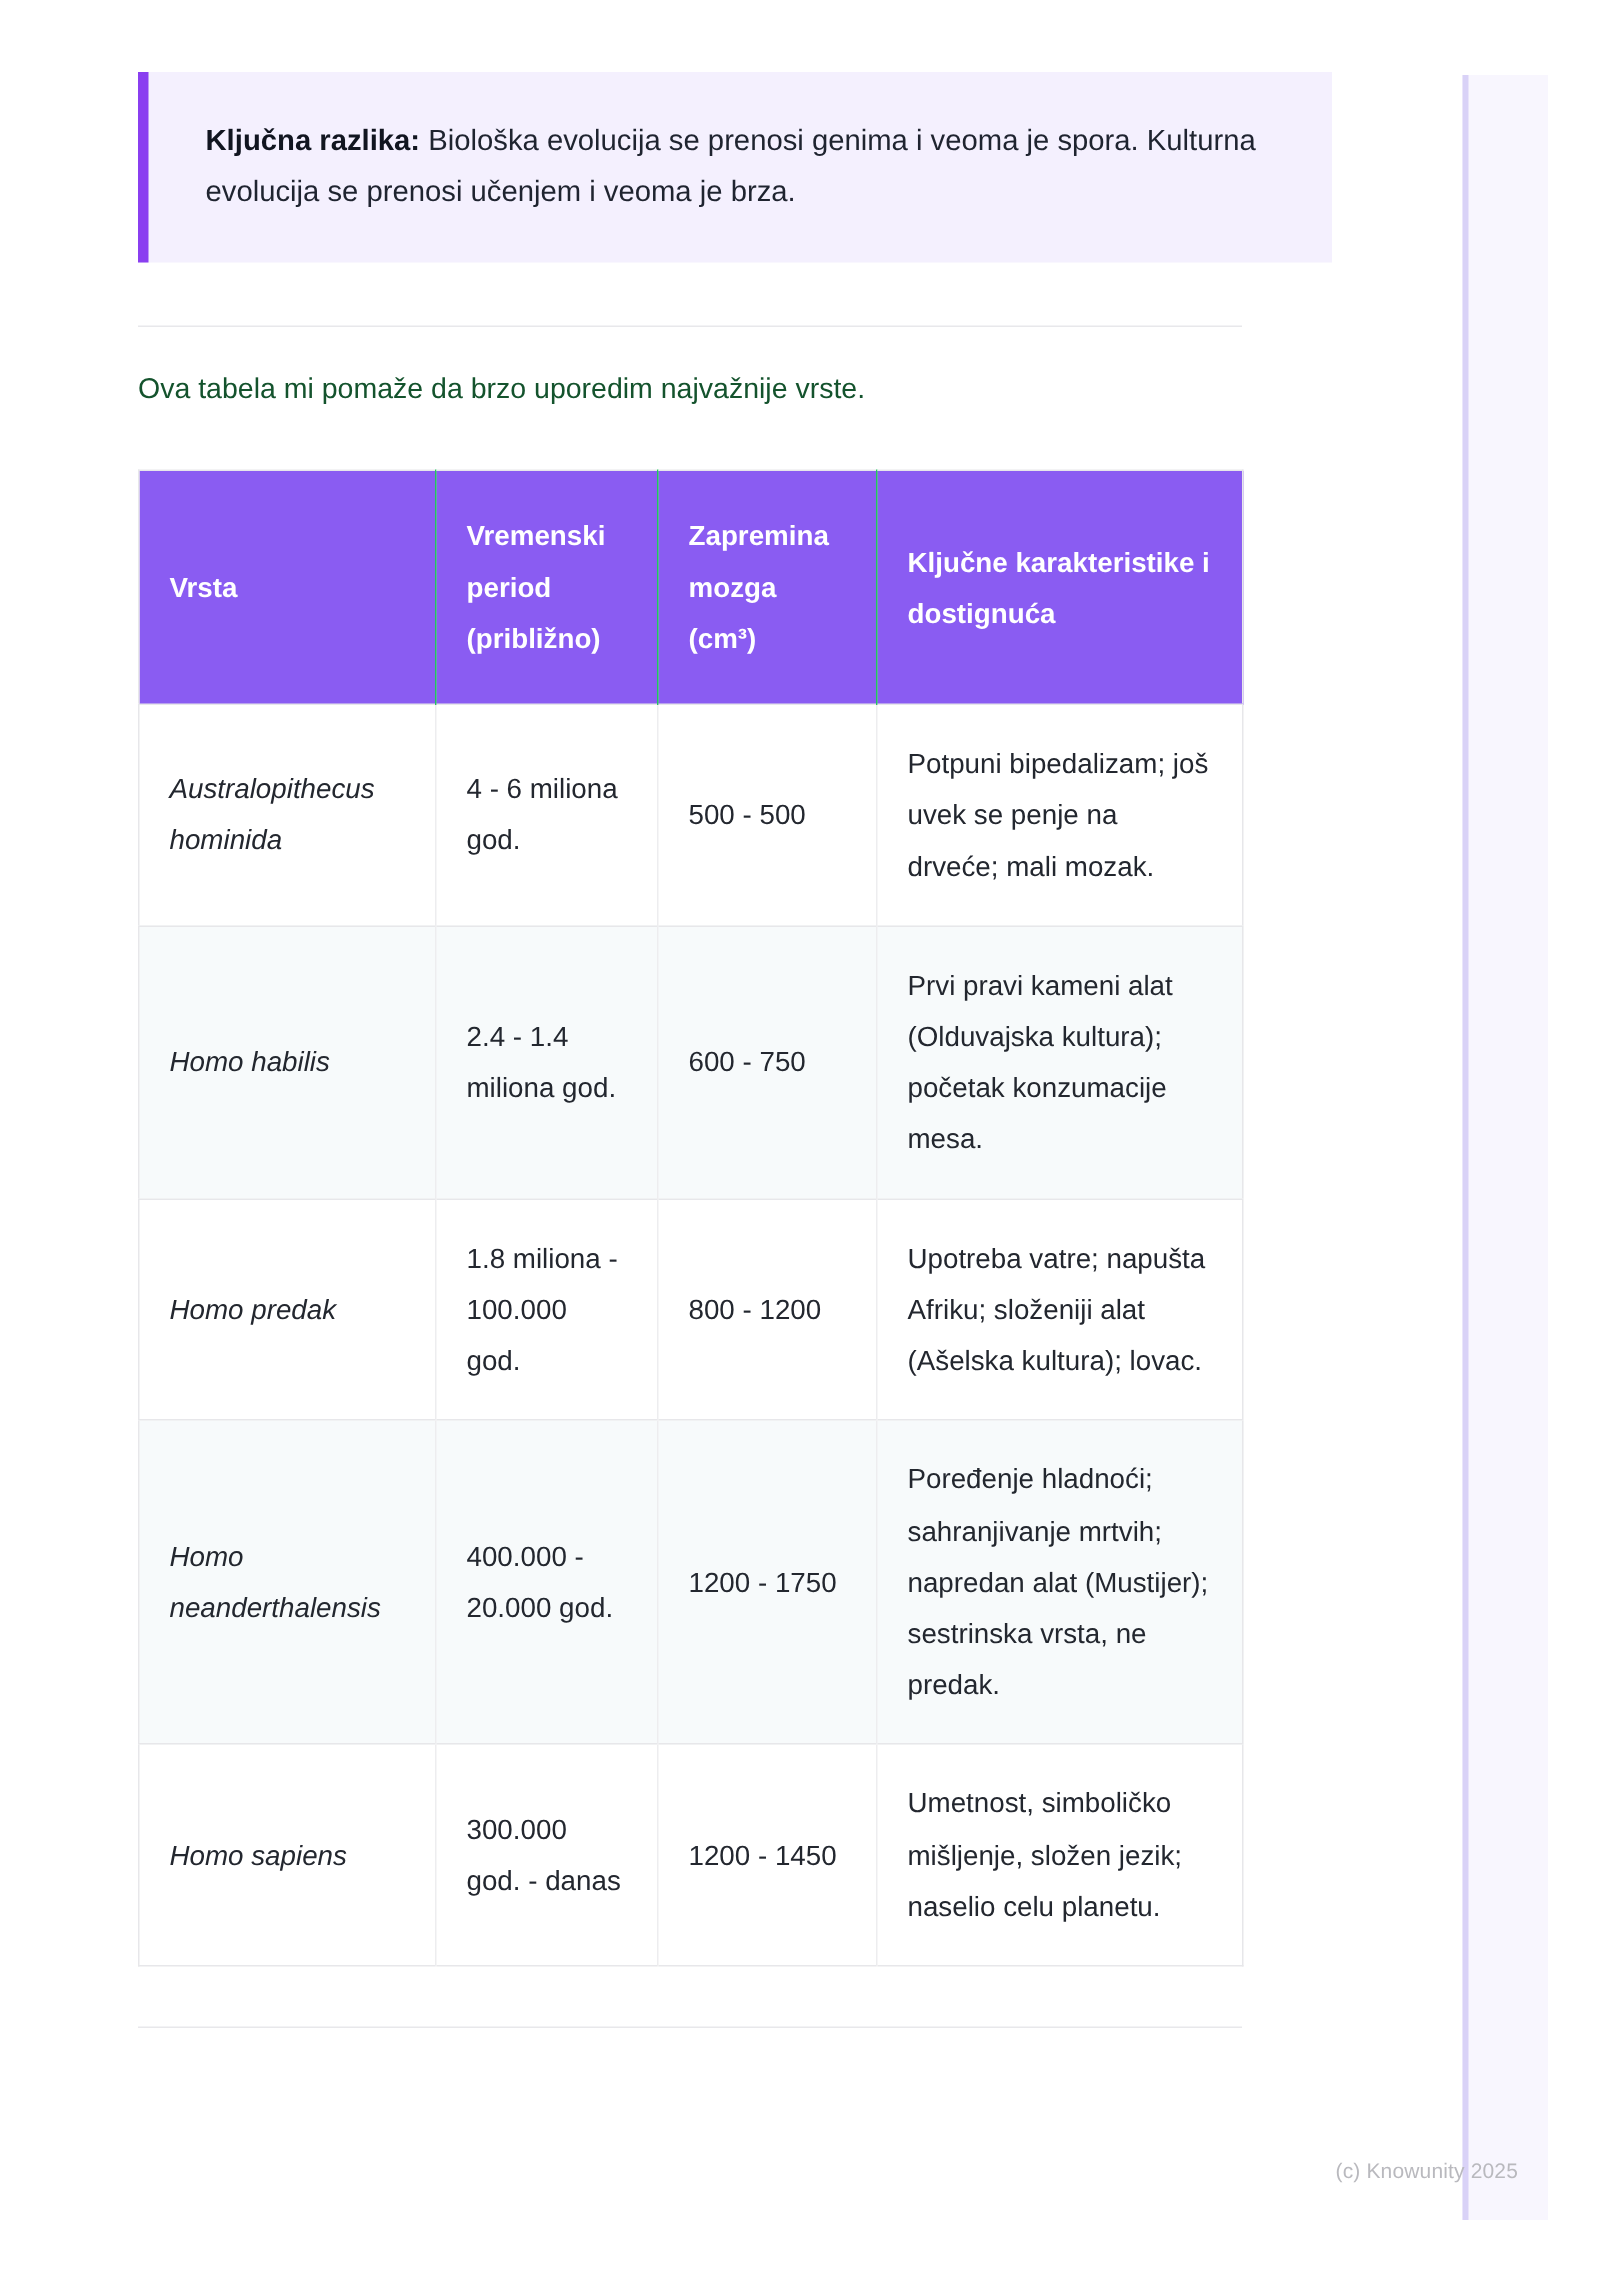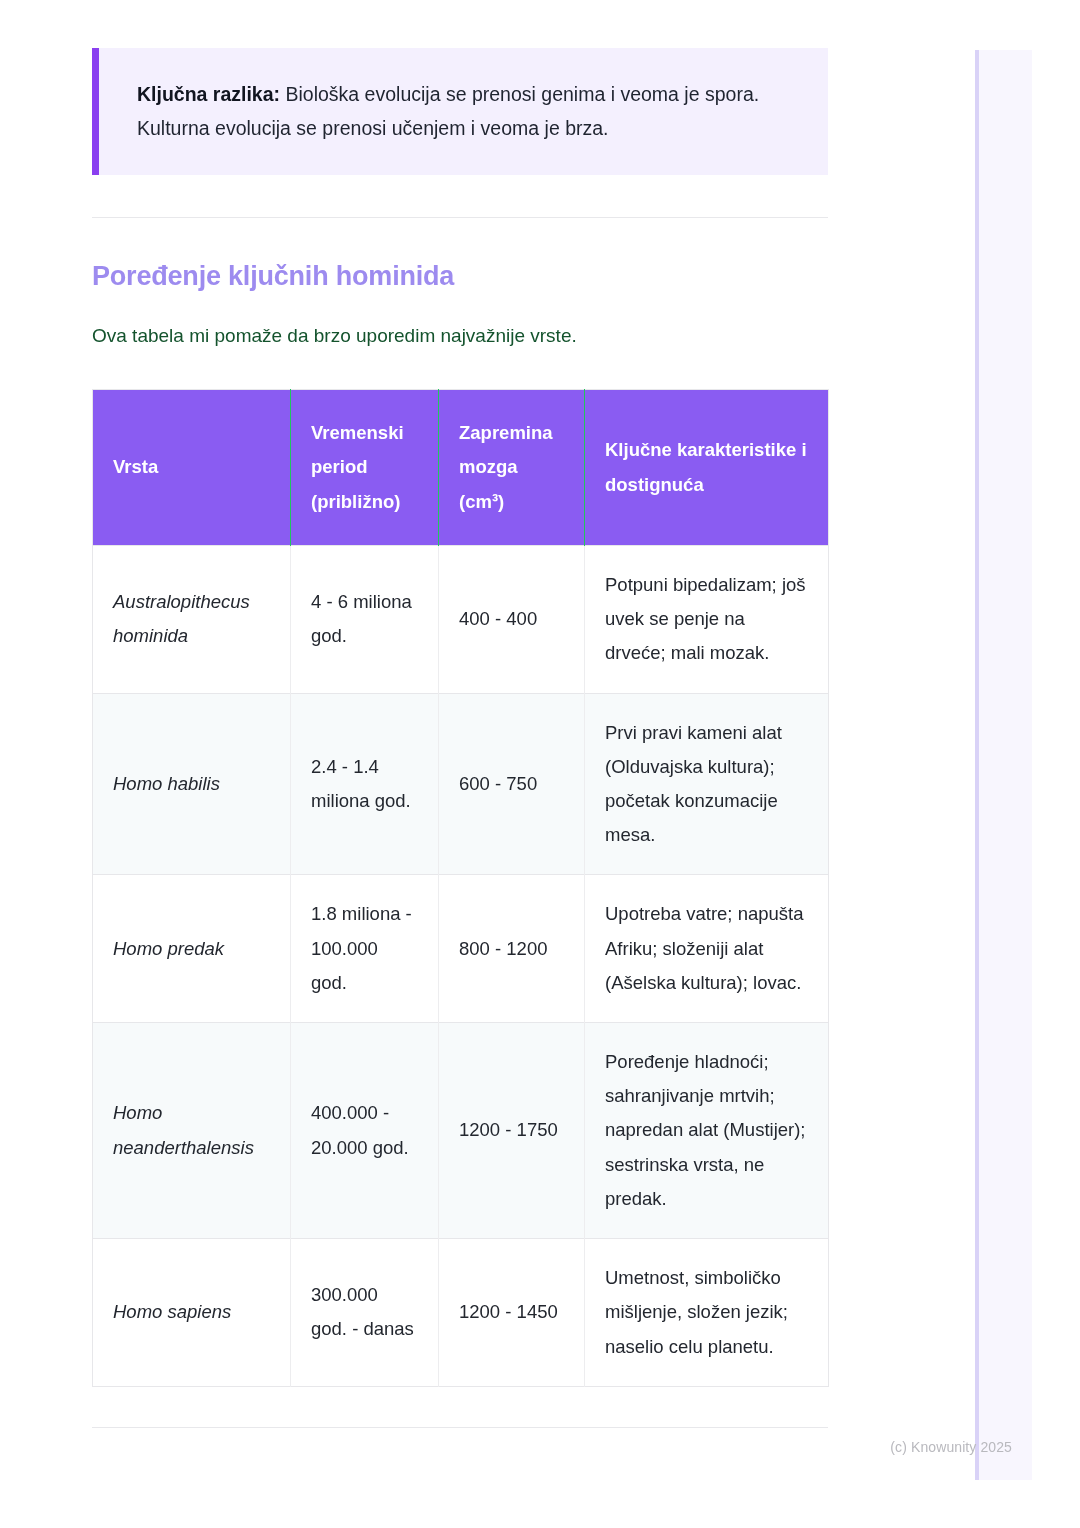--- a/index.html
+++ b/index.html
@@ -42,21 +42,21 @@
     width: 736px;
     padding-top: 48px;
   }
 
   
   .callout {
     background: #F4F0FE;
     border-left: 7px solid #8A3FF0;
     padding: 30px 34px 30px 38px;
     box-sizing: border-box;
-    width: 736px;
+    width: 796px;
   }
   .callout p {
     margin: 0;
     font-size: 19.5px;
     line-height: 1.72;
     color: #1F2430;
   }
   .callout .lead {
     font-weight: bold;
     color: #111520;
@@ -154,21 +154,20 @@
 
 <div class="page">
   <div class="content">
 
     <div class="callout">
       <p><span class="lead">Ključna razlika:</span><span> Biološka evolucija se prenosi genima i veoma je spora. Kulturna evolucija se prenosi učenjem i veoma je brza.</span></p>
     </div>
 
     <hr class="divider top-gap">
 
-    <h2 class="section-heading">Poređenje ključnih hominida</h2>
     <p class="intro">Ova tabela mi pomaže da brzo uporedim najvažnije vrste.</p>
 
     <table class="hominids">
       <colgroup>
         <col class="c1">
           <col class="c2">
           <col class="c3">
           <col class="c4">
       </colgroup>
       <thead>
@@ -176,21 +175,21 @@
           <th>Vrsta</th>
           <th>Vremenski period (približno)</th>
           <th>Zapremina mozga (cm³)</th>
           <th>Ključne karakteristike i dostignuća</th>
         </tr>
       </thead>
       <tbody>
         <tr>
           <td class="species">Australopithecus hominida</td>
           <td>4 - 6 miliona god.</td>
-          <td>400 - 400</td>
+          <td>500 - 500</td>
           <td>Potpuni bipedalizam; još uvek se penje na drveće; mali mozak.</td>
         </tr>
         <tr>
           <td class="species">Homo habilis</td>
           <td>2.4 - 1.4 miliona god.</td>
           <td>600 - 750</td>
           <td>Prvi pravi kameni alat (Olduvajska kultura); početak konzumacije mesa.</td>
         </tr>
         <tr>
           <td class="species">Homo predak</td>

